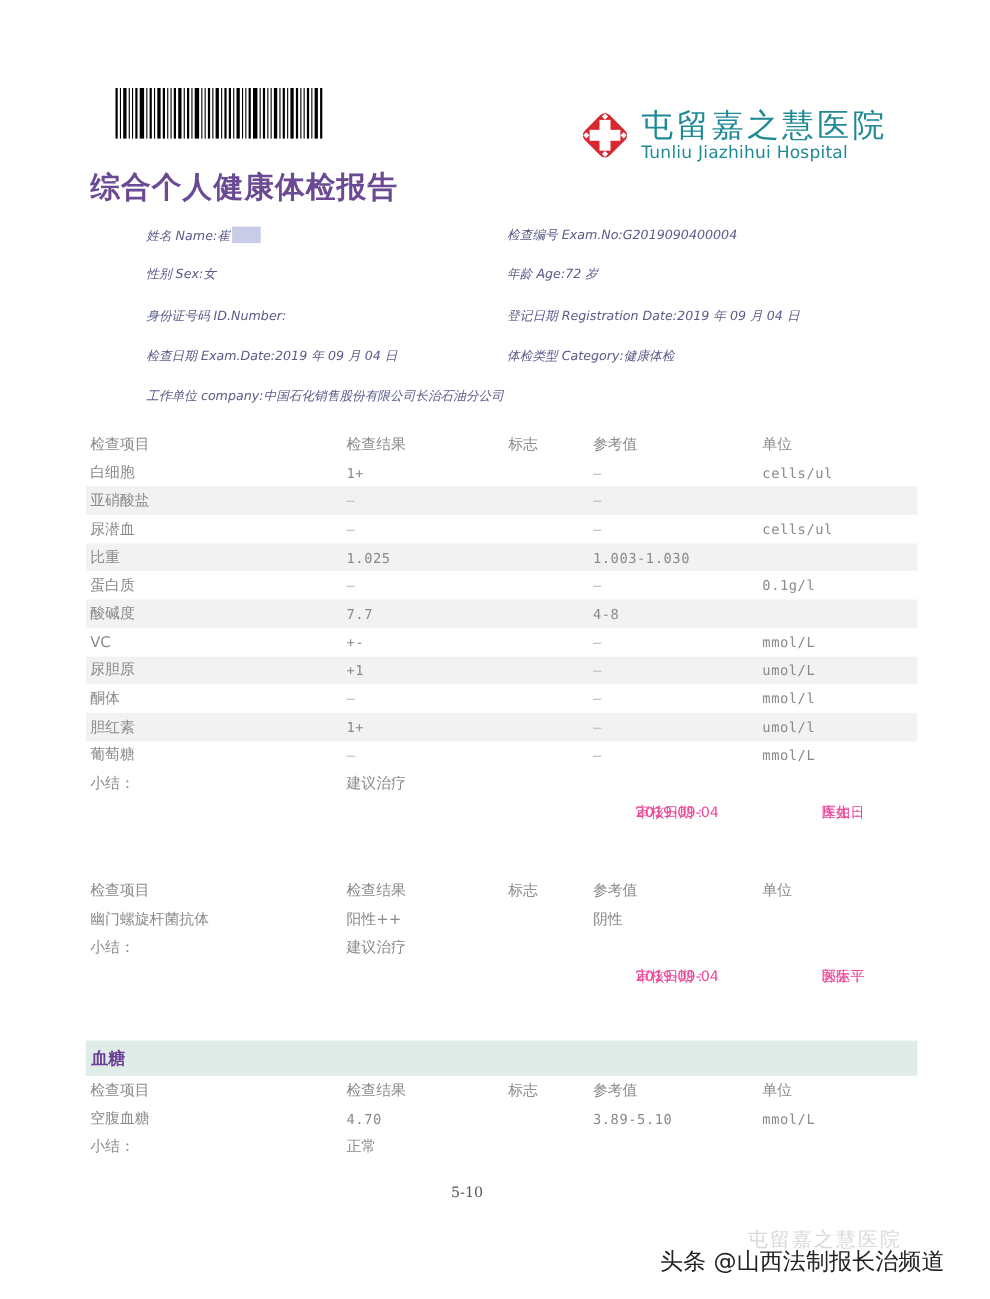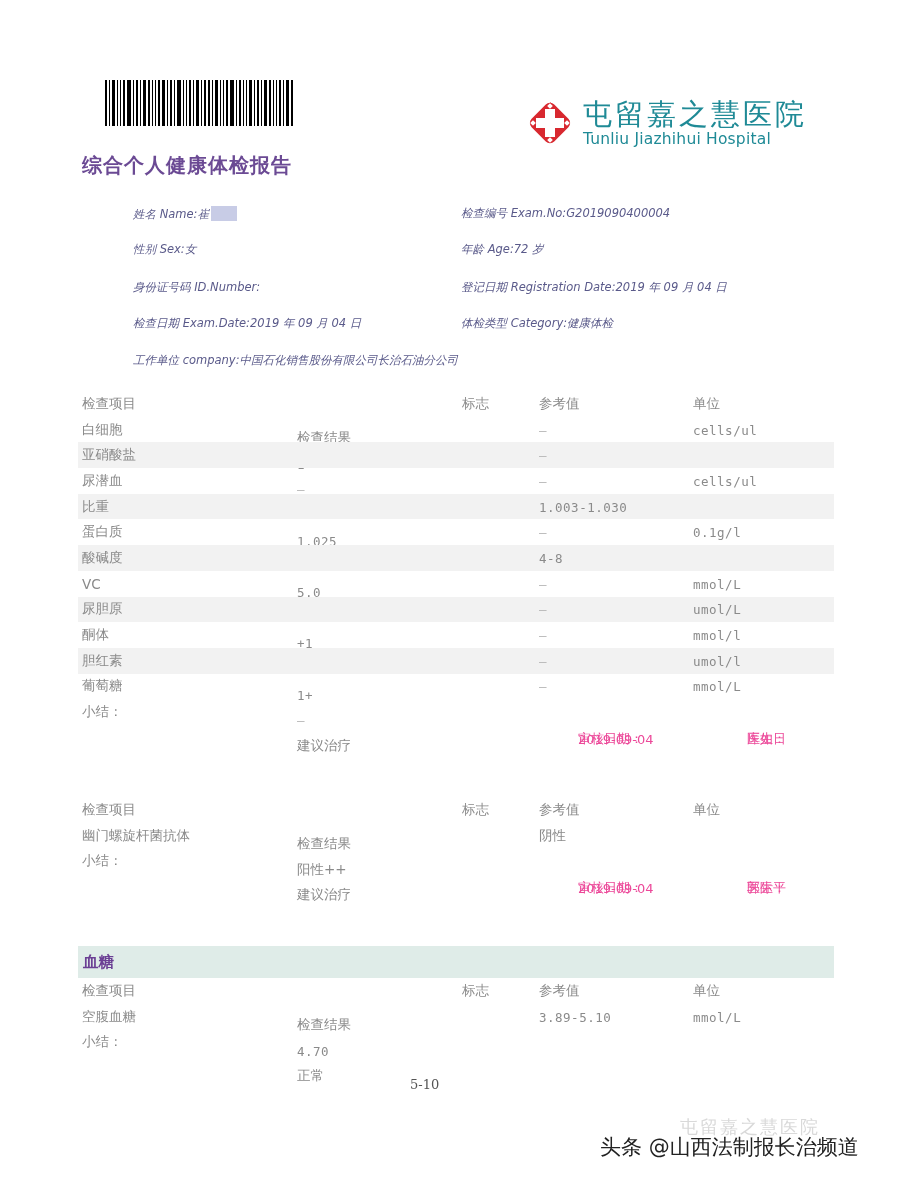--- a/index.html
+++ b/index.html
@@ -8,21 +8,21 @@
       font-family: "DejaVu Sans", "Liberation Sans", sans-serif;
       color: #888888;
     }
     .barcode {
       position: absolute; left: 105px; top: 80px; width: 260px; height: 46px;
       display: flex; align-items: stretch;
     }
     .barcode span { display: block; background: #000; margin-right: 2px; }
     .report-title {
       position: absolute; left: 82px; top: 152px;
-      font-size: 20px; font-weight: bold; color: #6b4a94; letter-spacing: 1px;
+      font-size: 27px; font-weight: bold; color: #6b4a94; letter-spacing: 1px;
     }
     .logo { position: absolute; left: 525px; top: 98px; display: flex; align-items: center; }
     .logo-cross { width: 50px; height: 50px; margin-right: 8px; }
     .logo-text { display: flex; flex-direction: column; }
     .logo-cn { font-size: 29px; color: #1f8a96; letter-spacing: 3px; line-height: 32px; }
     .logo-en { font-size: 15.5px; color: #1f8a96; line-height: 18px; letter-spacing: 0.2px; }
 
     .info { position: absolute; font-size: 11.5px; font-style: italic; color: #5a5a8a; }
     .blur {
       display: inline-block; width: 26px; height: 15px; background: #c8cce6;
@@ -33,21 +33,21 @@
     .section-header {
       height: 32px; background: #dfece8; display: flex; align-items: center;
       padding-left: 5px; font-size: 15.5px; font-weight: bold; color: #6b3f94;
     }
     .row {
       position: relative; height: 25.7px; font-size: 13.5px; color: #8a8a8a;
     }
     .row.shaded { background: #f2f2f2; text-align: right; }
     .row > span { position: absolute; top: 50%; transform: translateY(-50%); white-space: nowrap; }
     .c1 { left: 4px; }
-    .c2 { left: 219px; margin-top: 34px; }
+    .c2 { left: 237px; }
     .c3 { left: 384px; }
     .c4 { left: 461px; }
     .c5 { left: 615px; }
     .mono { font-family: "DejaVu Sans Mono", "Liberation Mono", monospace; font-size: 12.5px; letter-spacing: 0.5px; }
     .light { color: #b5b5b5; }
     .review {
       position: relative; height: 28px; font-size: 13px; color: #ec4899;
     }
     .review span { position: absolute; top: 50%; transform: translateY(-50%); white-space: nowrap; }
     .page-num {
@@ -207,21 +207,21 @@
       </div>
       <div class="row">
         <span class="c1">蛋白质</span>
         <span class="c2 mono light">–</span>
         <span class="c3"></span>
         <span class="c4 mono light">–</span>
         <span class="c5 mono">0.1g/l</span>
       </div>
       <div class="row shaded">
         <span class="c1">酸碱度</span>
-        <span class="c2 mono">5.0</span>
+        <span class="c2 mono">7.7</span>
         <span class="c3"></span>
         <span class="c4 mono">4-8</span>
         <span class="c5 mono"></span>
       </div>
       <div class="row">
         <span class="c1">VC</span>
         <span class="c2 mono">+-</span>
         <span class="c3"></span>
         <span class="c4 mono light">–</span>
         <span class="c5 mono">mmol/L</span>

